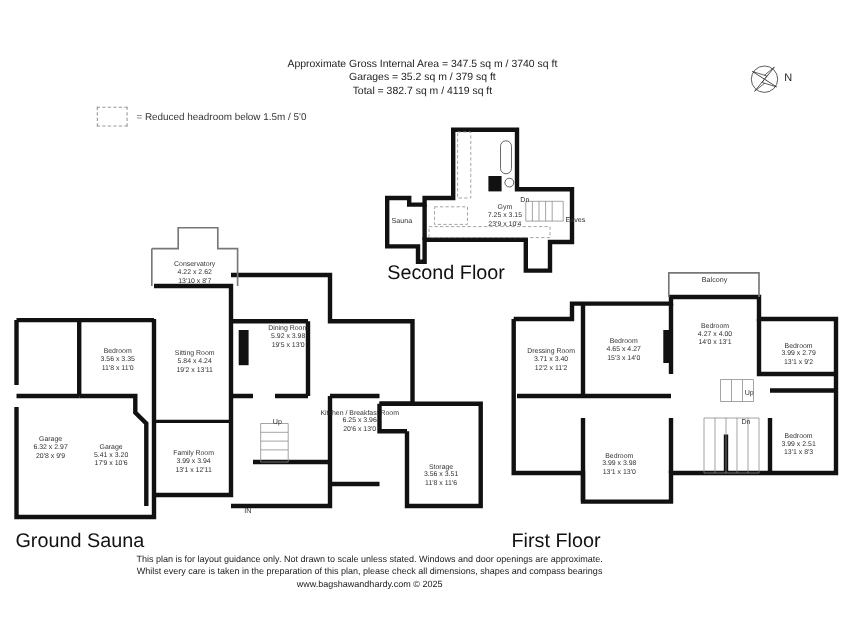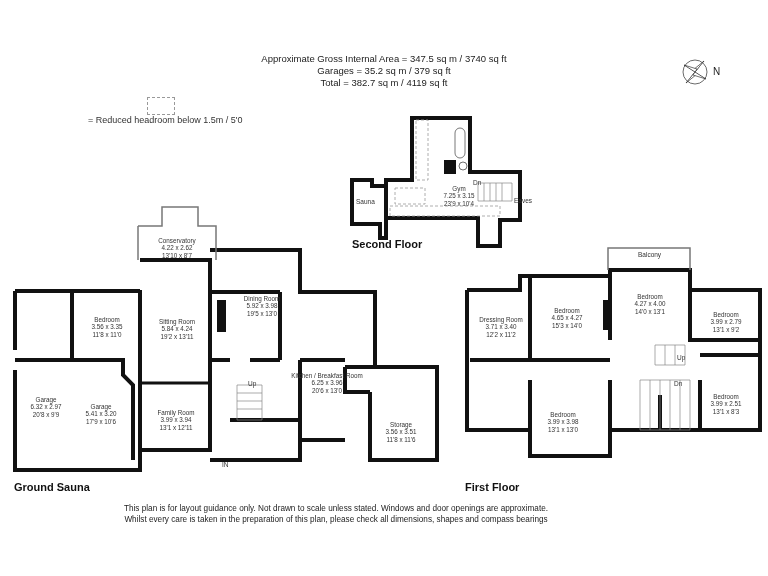--- a/index.html
+++ b/index.html
@@ -1,21 +1,21 @@
 <!DOCTYPE html>
 <html><head>
 <meta charset="utf-8">
 <style>
   html, body { margin:0; padding:0; background:#ffffff; }
   body { width:768px; height:576px; position:relative; overflow:hidden; font-family:"Liberation Sans", sans-serif; color:#222; }
   .hdr { position:absolute; left:0; width:768px; text-align:center; font-size:9.5px; line-height:11.5px; color:#222;margin-top:28px; }
-  .legend { position:absolute; left:88px; top:97px; font-size:9px; color:#333; display:flex; align-items:center;flex-direction:column; }
+  .legend { position:absolute; left:88px; top:97px; font-size:9px; color:#333; display:flex; align-items:center; }
   .legend .box { width:26px; height:16px; border:1px dashed #999; margin-right:8px; }
   .compass { position:absolute; left:680px; top:57px; width:50px; height:30px; }
-  .floor-label { position:absolute; font-weight:bold; font-size:11px; color:#111; }
+  .floor-label { position:absolute; font-weight:normal; font-size:18px; color:#111; }
   svg.plan { position:absolute; left:0; top:0; }
   .room-label { position:absolute; text-align:center; font-size:6.3px; line-height:7.3px; color:#333; transform:translateX(-50%); white-space:nowrap; }
   .tiny { position:absolute; font-size:6.5px; color:#333; }
   .footer { position:absolute; left:0; top:503px; width:672px; text-align:center; font-size:8.2px; line-height:11.3px; color:#222; }
 </style>
 </head>
 <body>
 
 <div class="hdr" style="top:25px;">Approximate Gross Internal Area = 347.5 sq m / 3740 sq ft</div>
 <div class="hdr" style="top:37px;">Garages = 35.2 sq m / 379 sq ft</div>
@@ -187,13 +187,14 @@
   <div>3.99 x 2.51</div>
   <div>13'1 x 8'3</div>
 </div>
 <div class="tiny" style="left:638px; top:251px;">Balcony</div>
 <div class="tiny" style="left:677px; top:354px;">Up</div>
 <div class="tiny" style="left:674px; top:380px;">Dn</div>
 
 <div class="footer">
   <div>This plan is for layout guidance only. Not drawn to scale unless stated. Windows and door openings are approximate.</div>
   <div>Whilst every care is taken in the preparation of this plan, please check all dimensions, shapes and compass bearings</div>
+  <div>www.bagshawandhardy.com © 2025</div>
 </div>
 
 </body></html>

